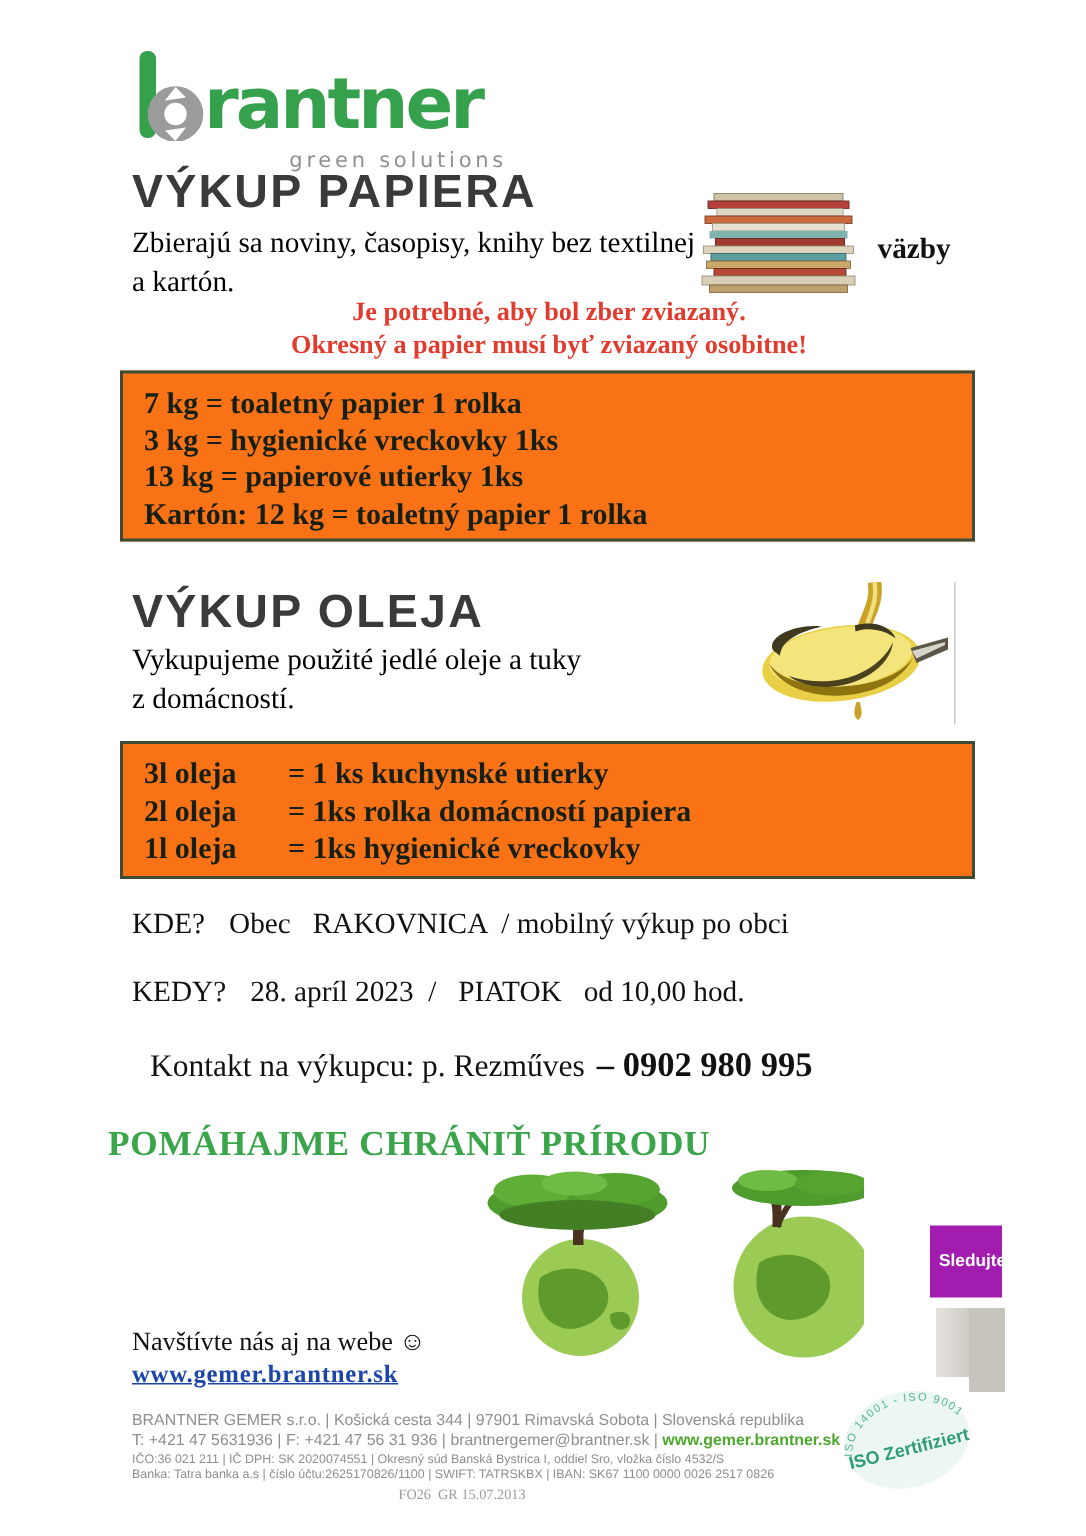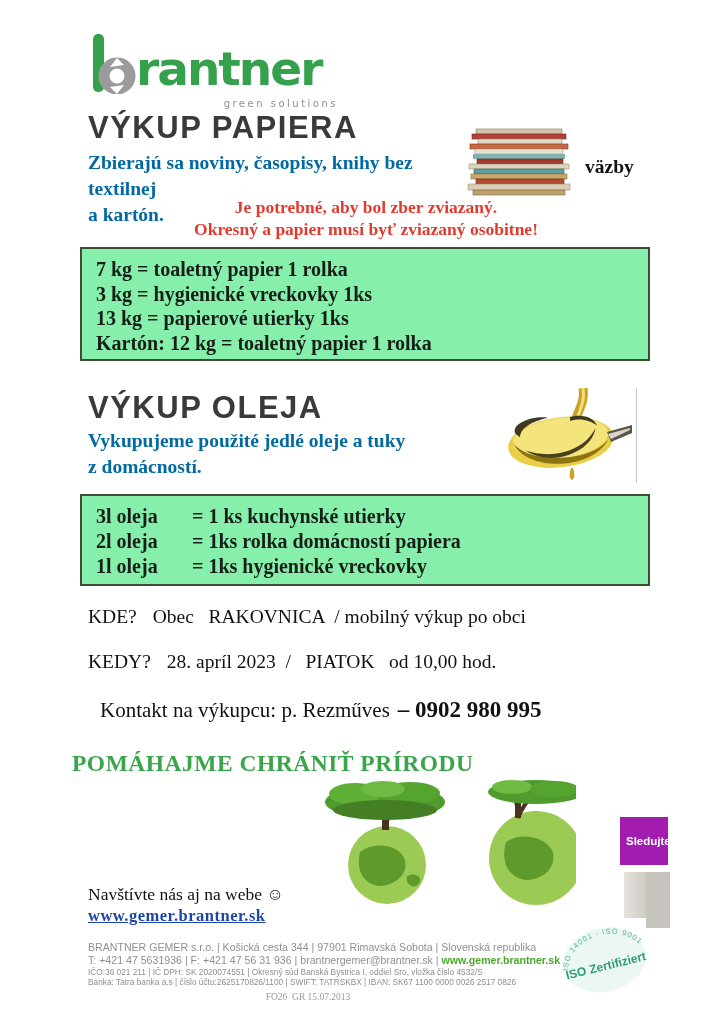--- a/index.html
+++ b/index.html
@@ -11,47 +11,47 @@
   }
 
   
   .logo { position:absolute; left:90px; top:34px; width:250px; }
   .logo-row { display:flex; align-items:flex-end; }
   .logo-text {
     font-family:"DejaVu Sans", sans-serif; font-weight:bold;
     font-size:47px; line-height:58px; color:#36a14c; letter-spacing:-2px;
   }
   .logo-tagline {
-    font-family:"DejaVu Sans", sans-serif; font-size:10px; color:#8f8f8f;
+    font-family:"DejaVu Sans", sans-serif; font-size:14px; color:#8f8f8f;
     letter-spacing:2.5px; text-align:right; margin-top:0; padding-right:2px;
   }
 
   
   .h1 {
     position:absolute; left:88px;
     font-family:"Liberation Sans", sans-serif; font-weight:bold;
     font-size:31px; letter-spacing:1.5px; color:#3a3a3a;
   }
   #h1-paper { top:110px; }
   #h1-oil   { top:390px; }
 
-  .desc { position:absolute; left:88px; font-size:19.5px; font-weight:bold; line-height:26px; color:#0369a1; }
+  .desc { position:absolute; left:88px; font-size:19.5px; font-weight:normal; line-height:26px; color:#000000; }
   #paper-desc { top:150px; width:390px; }
   #oil-desc   { top:428px; width:420px; }
 
   .vazby { position:absolute; left:585px; top:156px; font-size:19.5px; font-weight:bold; }
 
   .red-note {
     position:absolute; left:80px; top:197px; width:572px; text-align:center;
     color:#e23b2e; font-weight:bold; font-size:17.5px; line-height:21.5px;
   }
 
   .green-box {
     position:absolute; left:80px; width:570px;
-    background:#86efac; border:2px solid #3e4c34;
+    background:#f97316; border:2px solid #3e4c34;
     font-weight:bold; font-size:20px; color:#161f16;
     padding:8px 10px 8px 14px;
   }
   #paper-box { top:247px; height:114px; }
   #paper-box .rate-line { line-height:24.5px; }
   #oil-box { top:494px; height:92px; }
   .oil-row { display:grid; grid-template-columns:96px 1fr; line-height:25px; }
 
   .kv { position:absolute; left:88px; font-size:19.5px; }
   #kde  { top:606px; }

